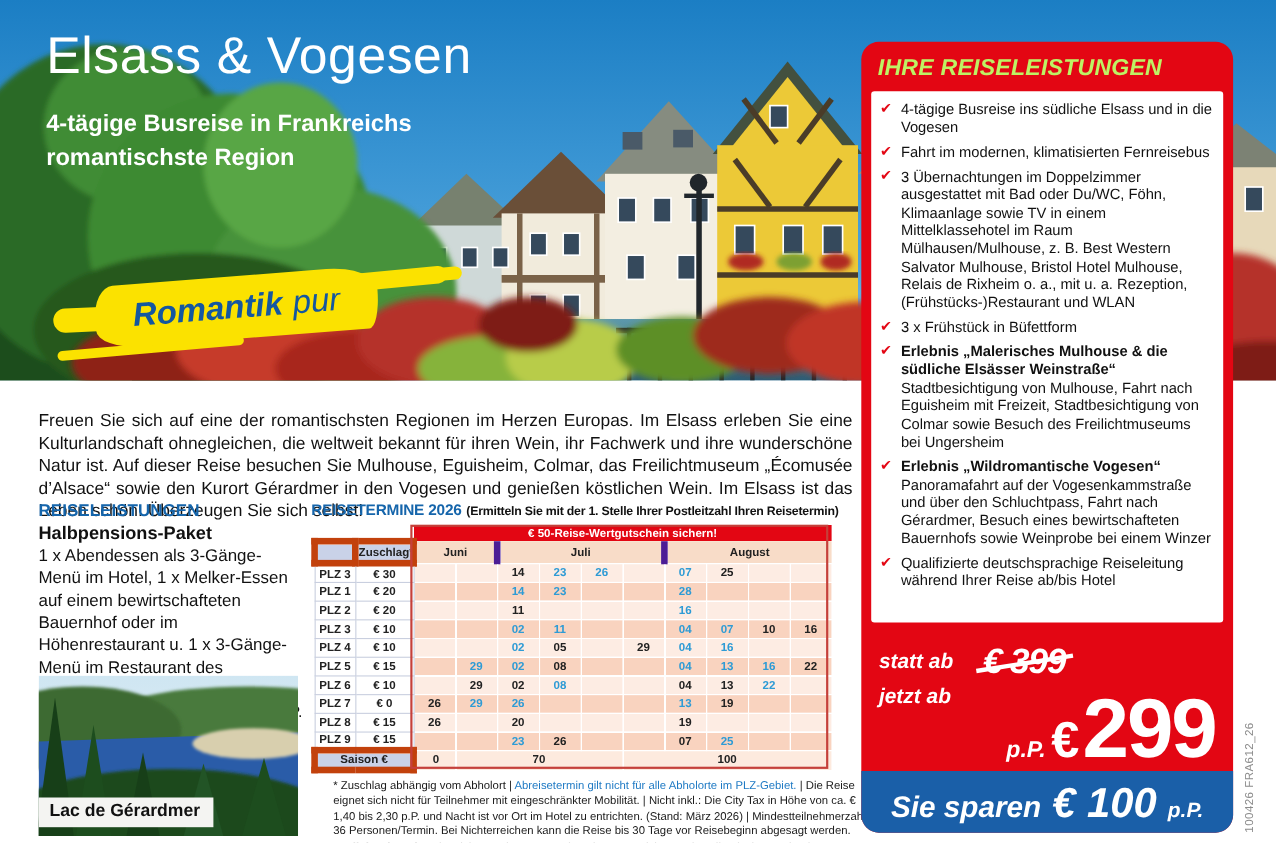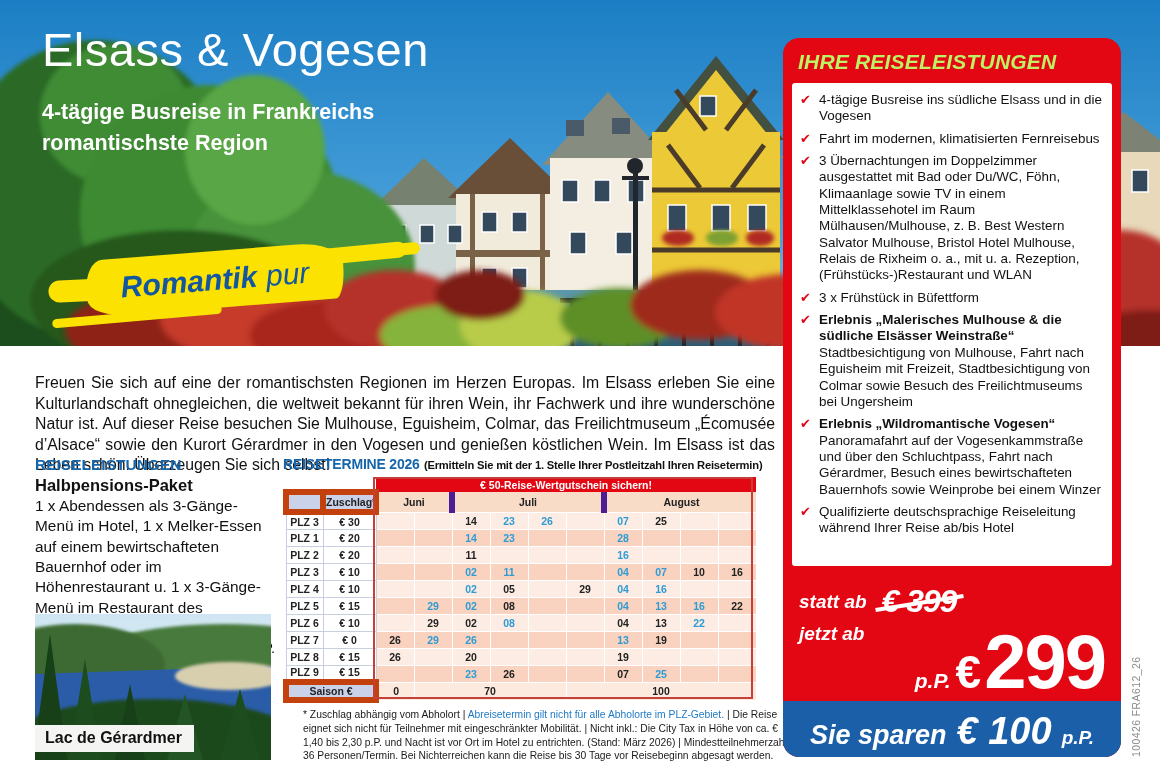--- a/index.html
+++ b/index.html
@@ -70,21 +70,21 @@
 
   
   .redbox { position:absolute; left:783px; top:38px; width:338px; height:719px; background:#e30613; border-radius:16px; }
   .rb-head { color:#bef264; font-style:italic; font-weight:800; font-size:21px; padding:12px 14px 8px 15px; letter-spacing:0.2px; }
   .rb-panel { margin:1px 9px 0 9px; height:483px; background:#fff; border-radius:3px; padding:9px 9px 6px 8px; overflow:hidden; }
   .rb-item { display:flex; gap:5px; margin-bottom:6px; }
   .rb-check { color:#e30613; font-weight:800; font-size:13px; line-height:1.2; font-family:"DejaVu Sans", sans-serif; flex:0 0 14px; }
   .rb-text { font-size:13.4px; line-height:1.22; color:#111; font-weight:500; }
   .rb-text b { font-weight:800; }
   .rb-price { position:absolute; left:0; right:0; top:532px; bottom:56px; color:#fff; padding:13px 16px 0 16px; }
-  .rb-statt { font-style:italic; font-size:19px; font-weight:600; display:flex; align-items:center; gap:12px; }
+  .rb-statt { font-style:italic; font-size:19px; font-weight:600; display:flex; align-items:center; gap:24px; }
   .rb-old { position:relative; font-style:italic; font-weight:800; font-size:32px; letter-spacing:-1px; padding:0 3px; }
   .rb-old:after { content:""; position:absolute; left:-4px; right:-4px; top:48%; height:4px; background:#fff; transform:rotate(-9deg); }
   .rb-jetzt { font-style:italic; font-size:19px; font-weight:600; margin-top:3px; }
   .rb-big { position:absolute; right:16px; bottom:2px; display:flex; align-items:baseline; }
   .rb-pp { font-style:italic; font-size:21px; font-weight:600; margin-right:5px; }
   .rb-cur { font-weight:800; font-size:46px; margin-right:3px; }
   .rb-amt { font-weight:800; font-size:76px; letter-spacing:-2px; line-height:0.9; }
   .rb-save { position:absolute; left:0; right:0; bottom:0; height:56px; background:#1a5fa8; border-radius:0 0 16px 16px;
              display:flex; align-items:baseline; justify-content:center; gap:10px; color:#fff; padding-top:9px; }
   .rb-save .s1 { font-style:italic; font-weight:800; font-size:27px; }

